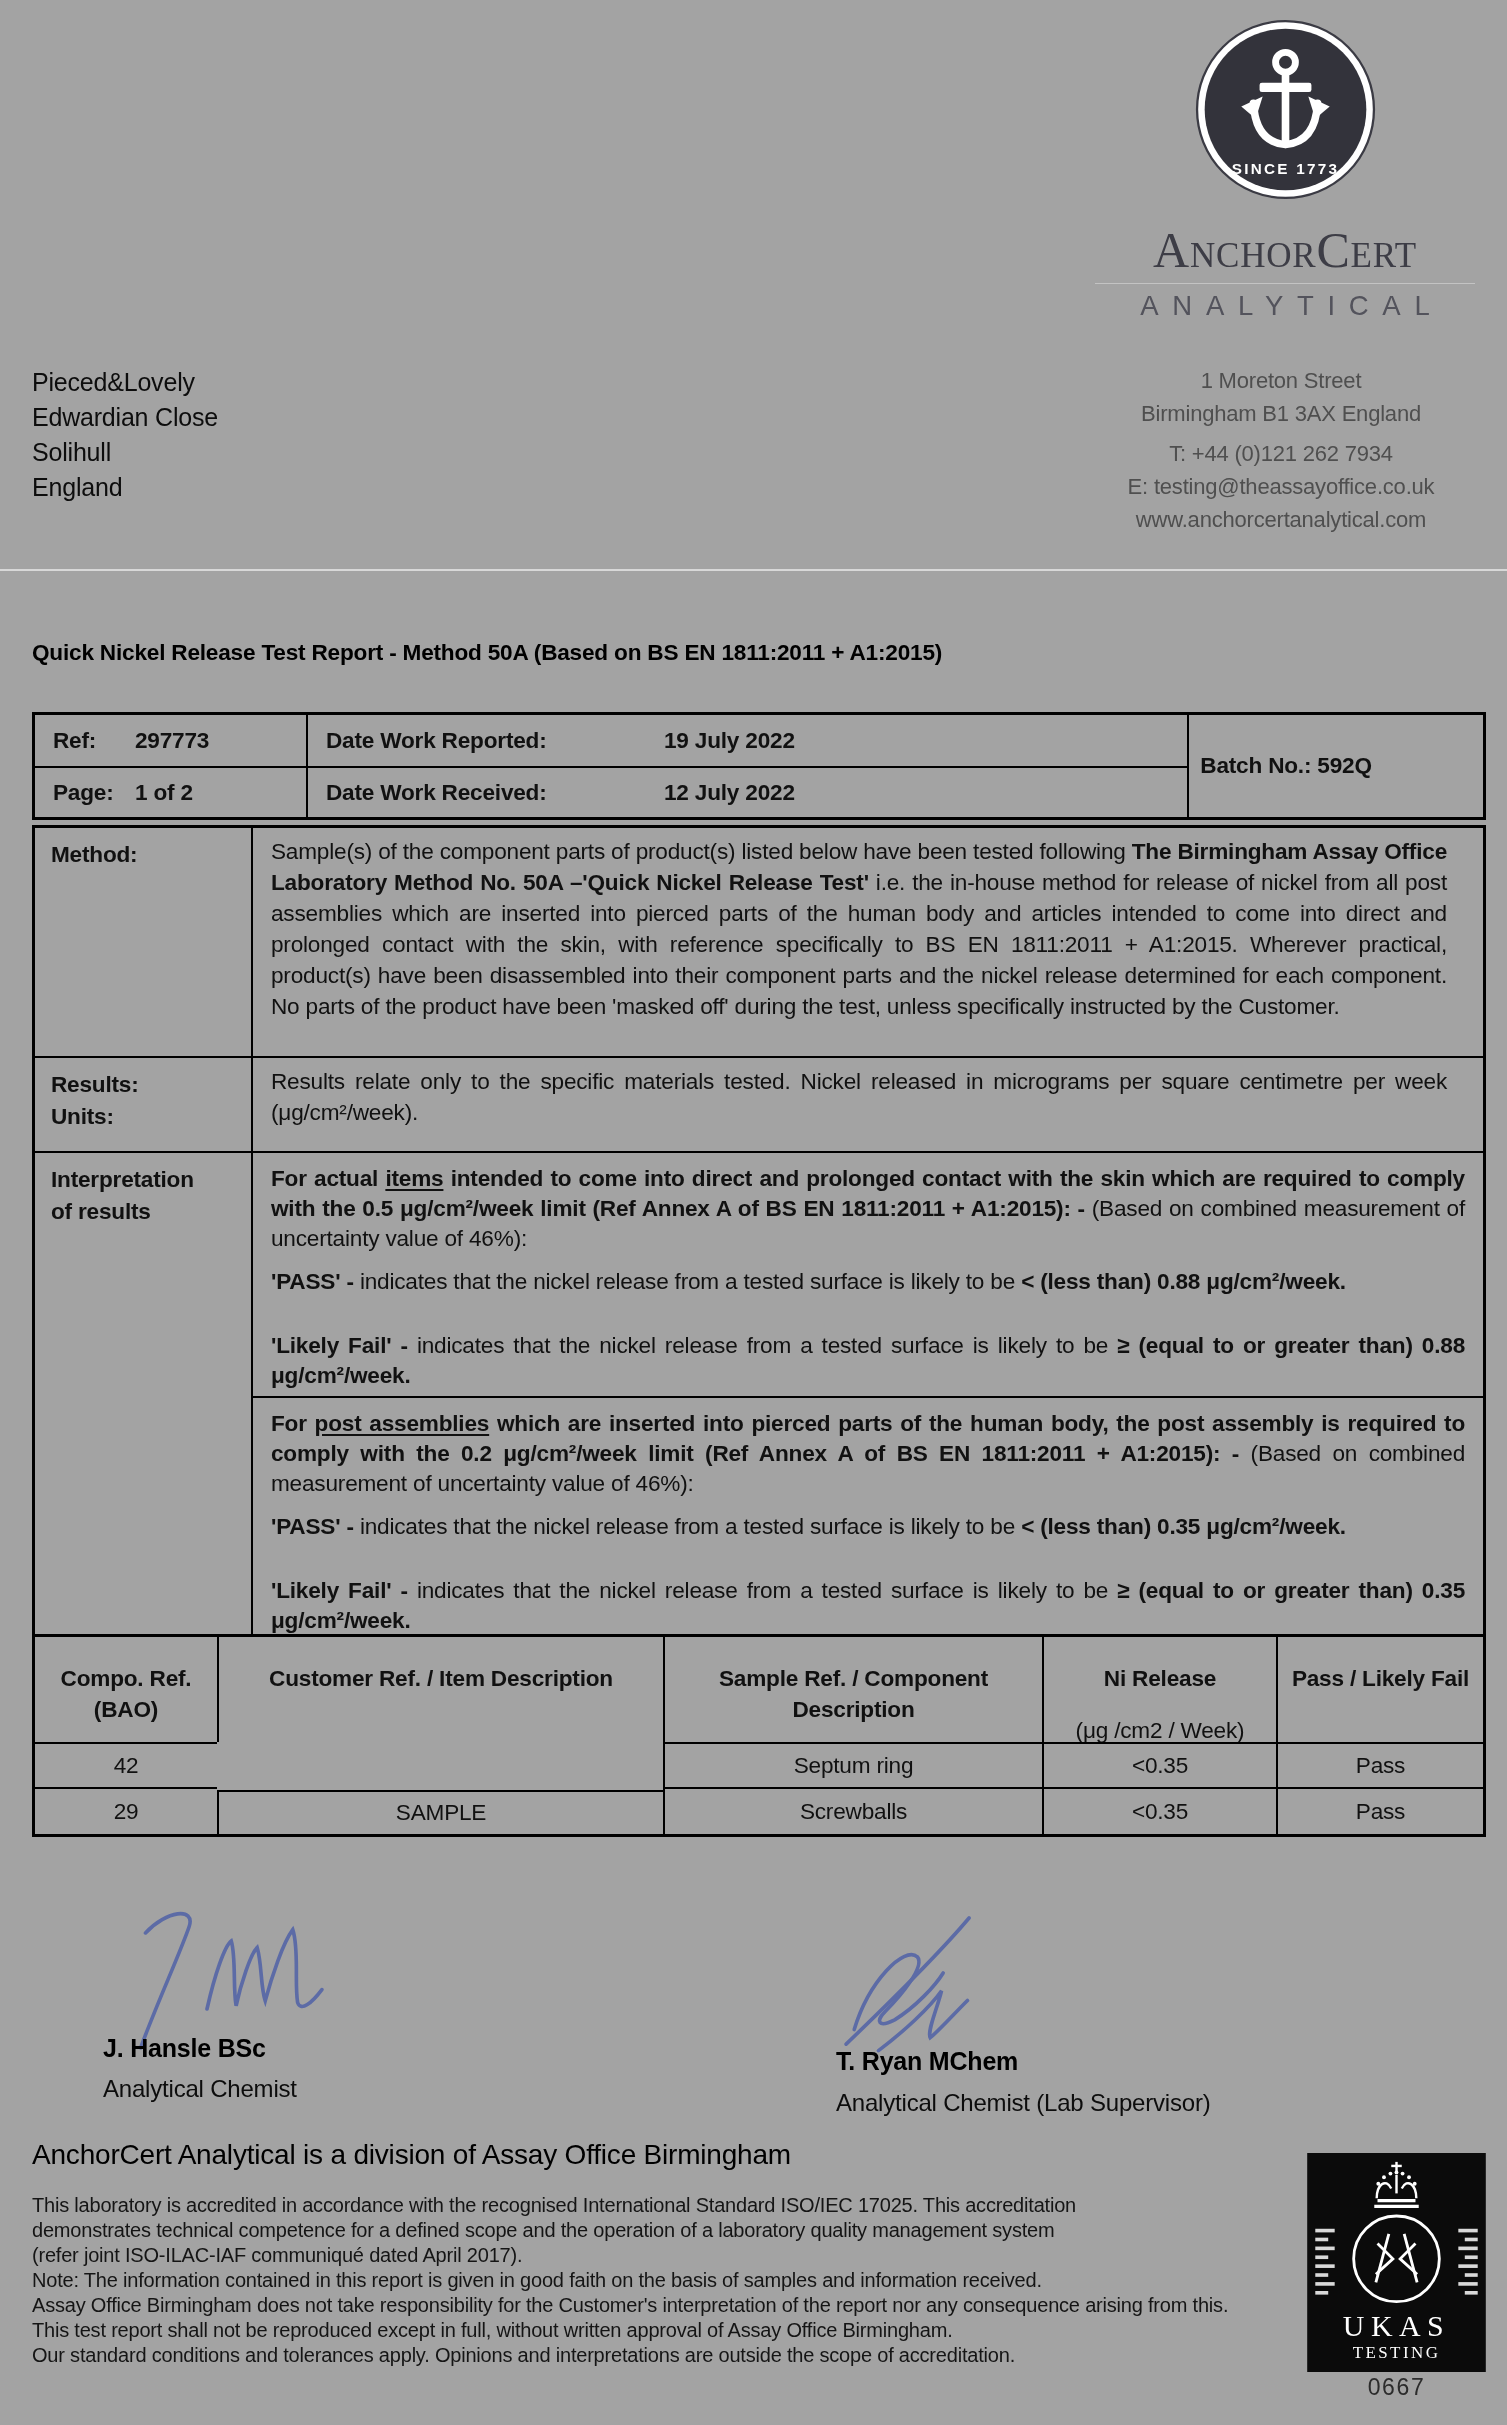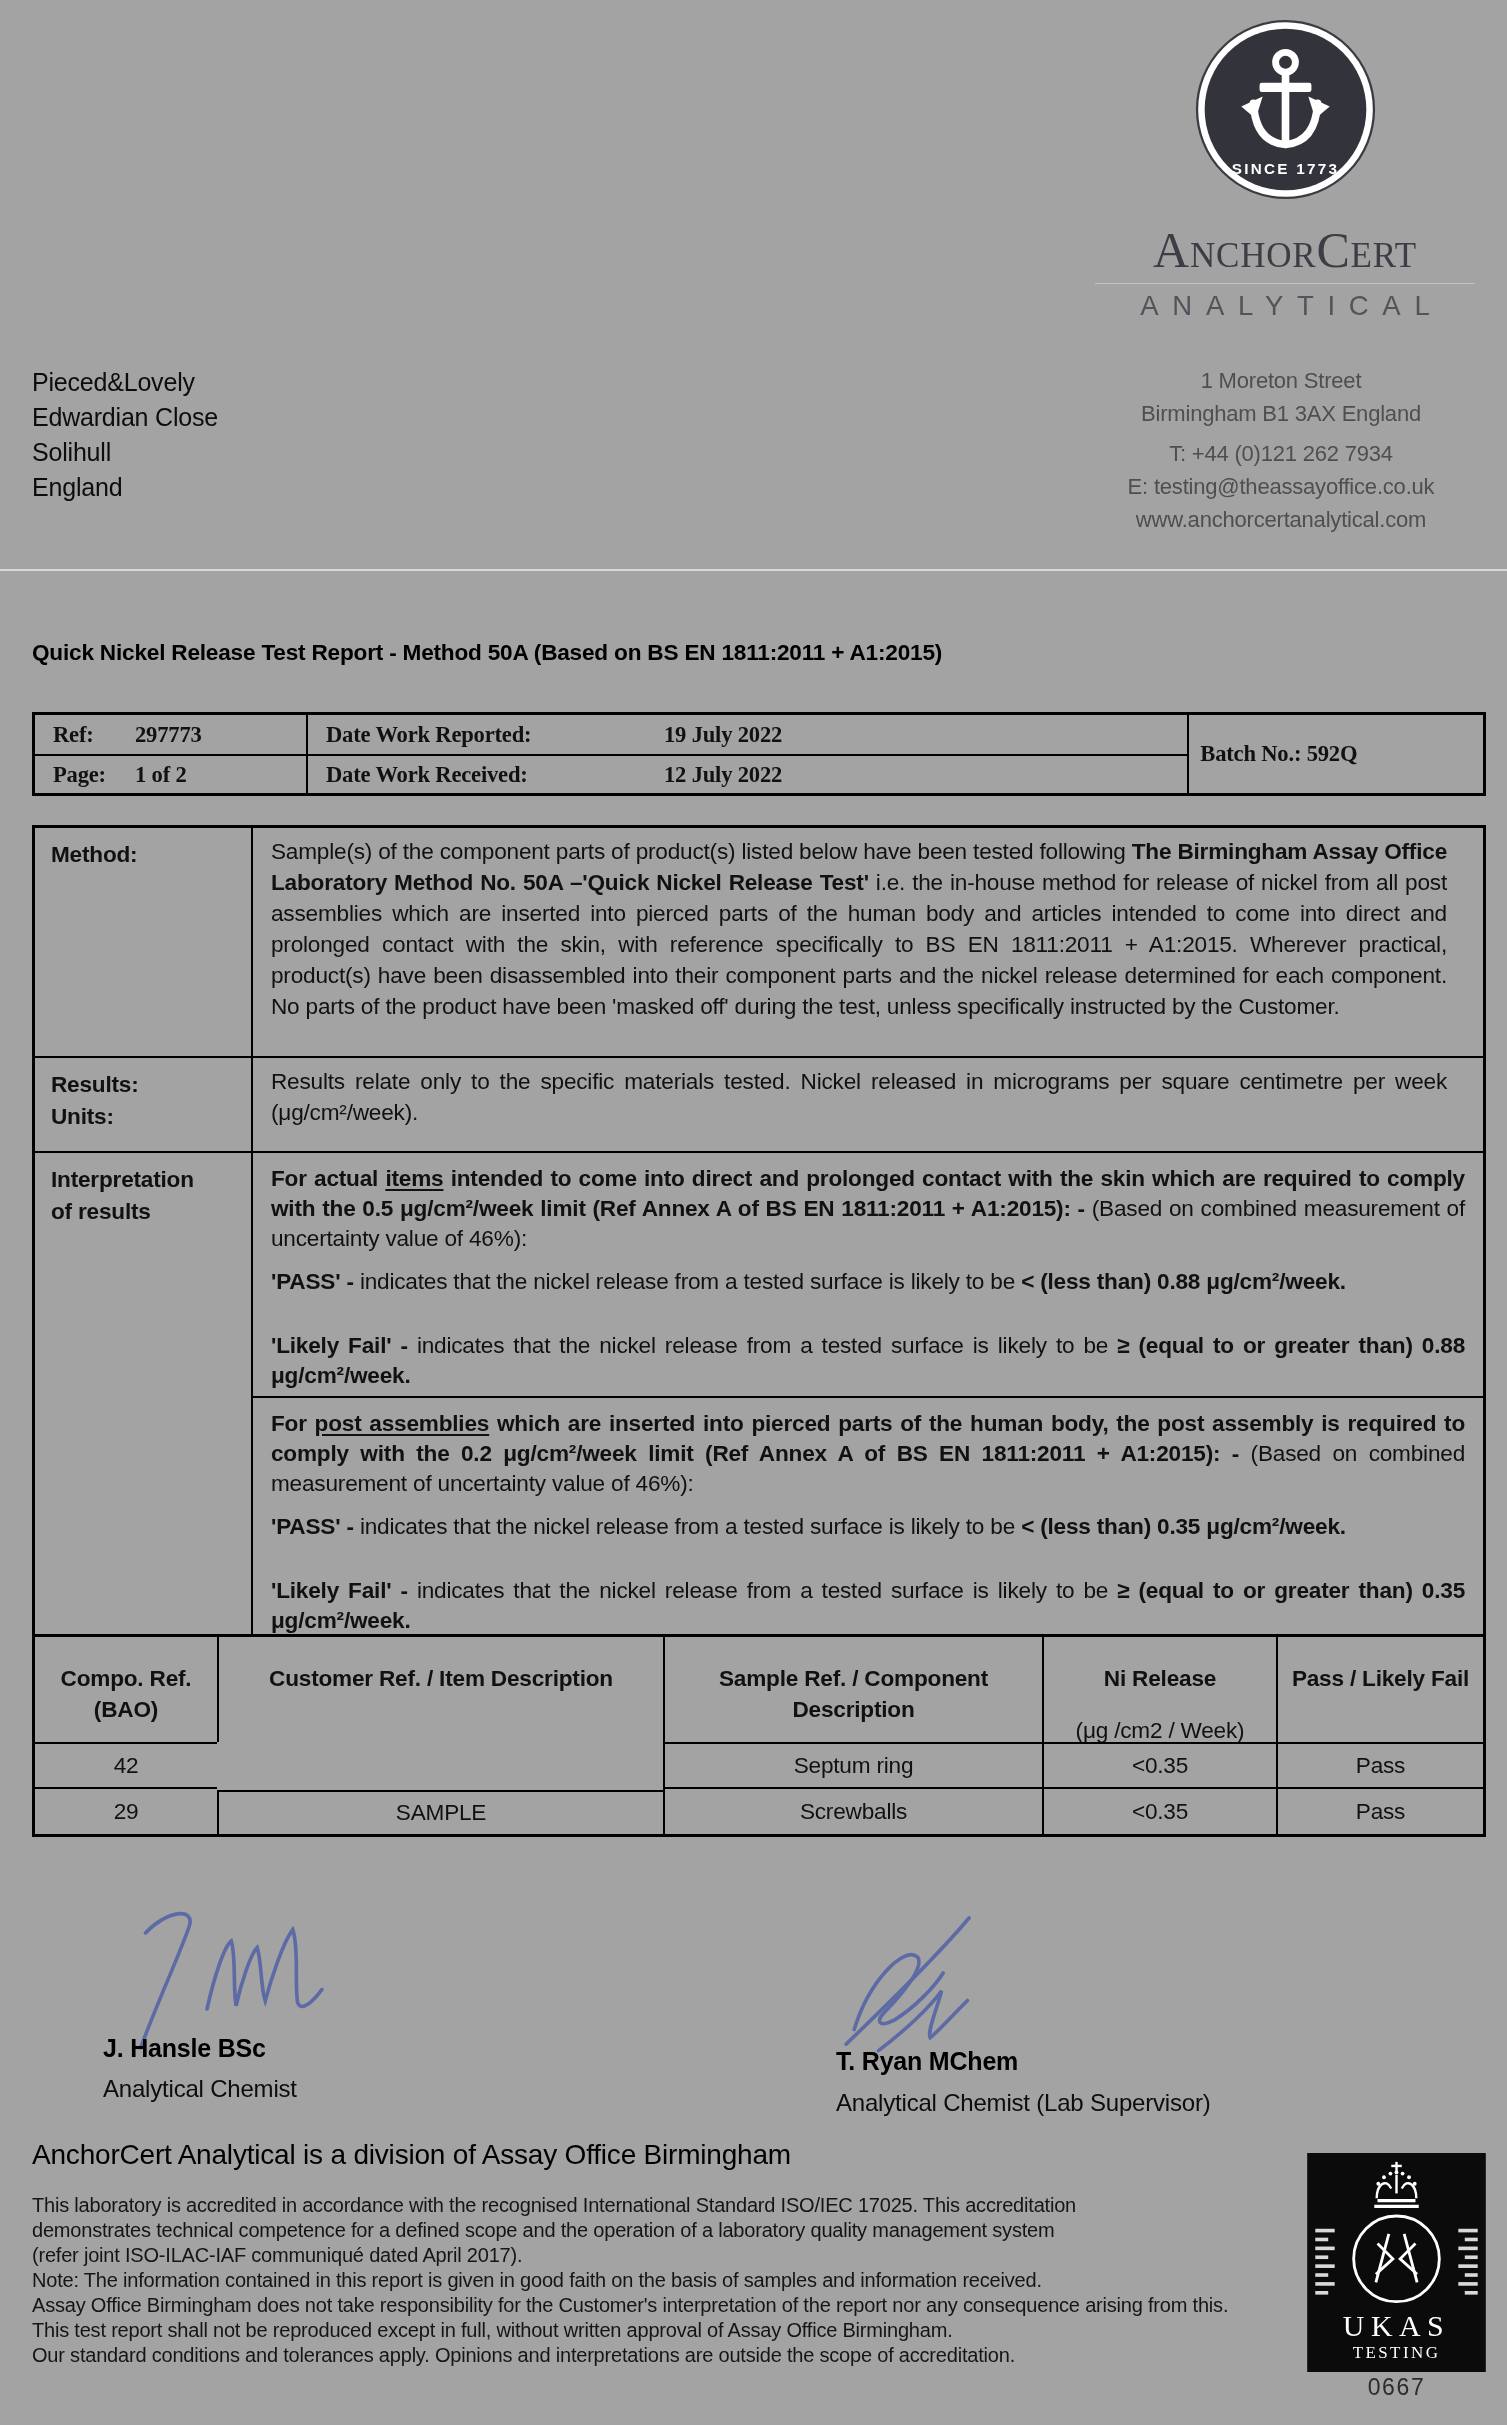--- a/index.html
+++ b/index.html
@@ -16,21 +16,21 @@
   
   .cust-addr{position:absolute;left:32px;top:365px;font-size:25px;line-height:35px;color:#0d0d0d;}
   .lab-addr{position:absolute;left:1075px;top:364px;width:412px;text-align:center;font-size:22px;line-height:33px;color:#4f4f4f;}
   .lab-addr .gap{height:7.3px;}
 
   .top-rule{position:absolute;left:0;top:569px;width:1507px;height:1.6px;background:#d8d8d8;}
 
   .title{position:absolute;left:32px;top:640px;font-size:22.6px;font-weight:700;color:#000;}
 
   
-  .reftable{position:absolute;left:32px;top:712px;width:1454px;height:84px;box-sizing:border-box;border:3.2px solid #000;display:grid;grid-template-columns:271px 881px 1fr;grid-template-rows:1fr 1fr;font-size:22.6px;font-weight:700;font-family:Liberation Serif, serif;}
+  .reftable{position:absolute;left:32px;top:712px;width:1454px;height:108px;box-sizing:border-box;border:3.2px solid #000;display:grid;grid-template-columns:271px 881px 1fr;grid-template-rows:1fr 1fr;font-size:22.6px;font-weight:700;}
   .reftable .cell{display:flex;align-items:center;padding-left:18px;box-sizing:border-box;}
   .reftable .c2{border-left:2.4px solid #000;}
   .reftable .r2{border-top:2.4px solid #000;}
   .reftable .batch{grid-column:3;grid-row:1 / span 2;border-left:2.4px solid #000;display:flex;align-items:center;padding-left:11.3px;}
   .reftable .lab-s{display:inline-block;width:82px;}
   .reftable .lab-l{display:inline-block;width:338px;}
 
   
   .mtable{position:absolute;left:32px;top:825px;width:1454px;box-sizing:border-box;border:3.2px solid #000;border-bottom:none;display:grid;grid-template-columns:218px 1fr;grid-template-rows:228px 95px 483px;font-size:22.6px;}
   .mtable .lab{font-weight:700;padding:11.3px 6.5px 0 16px;border-right:2.4px solid #000;box-sizing:border-box;line-height:32px;}

